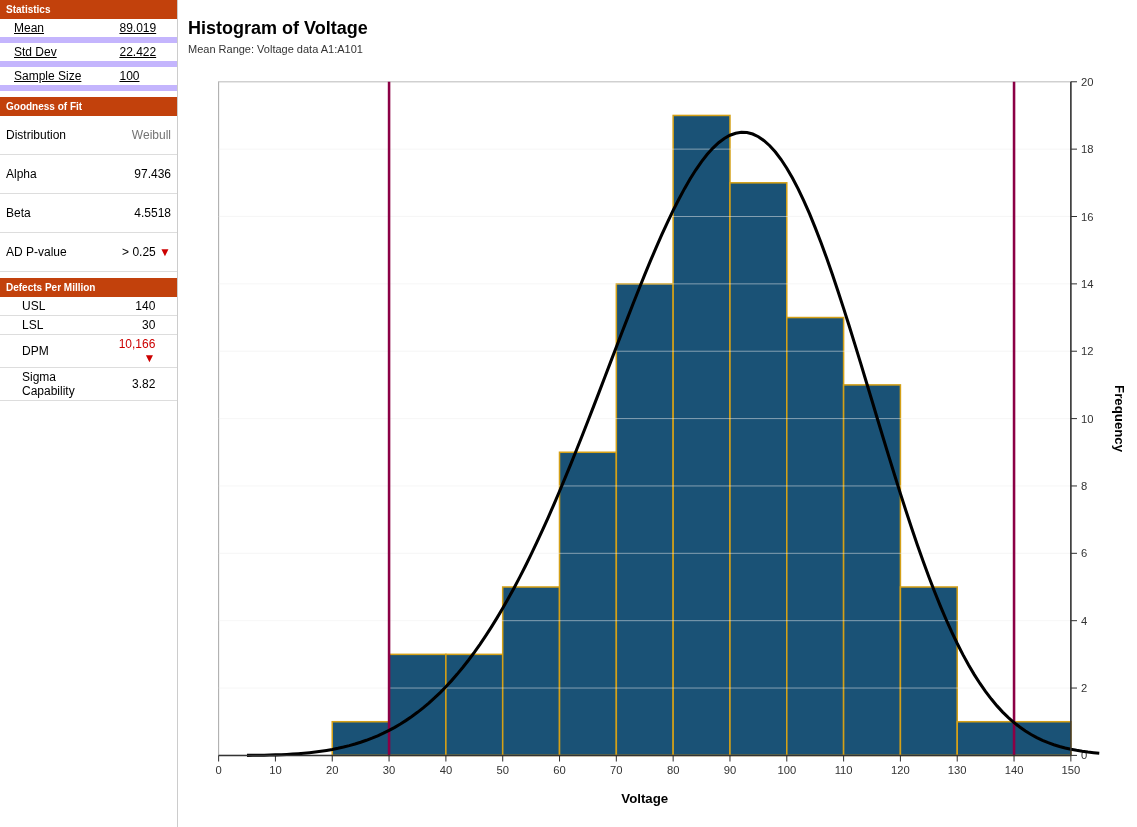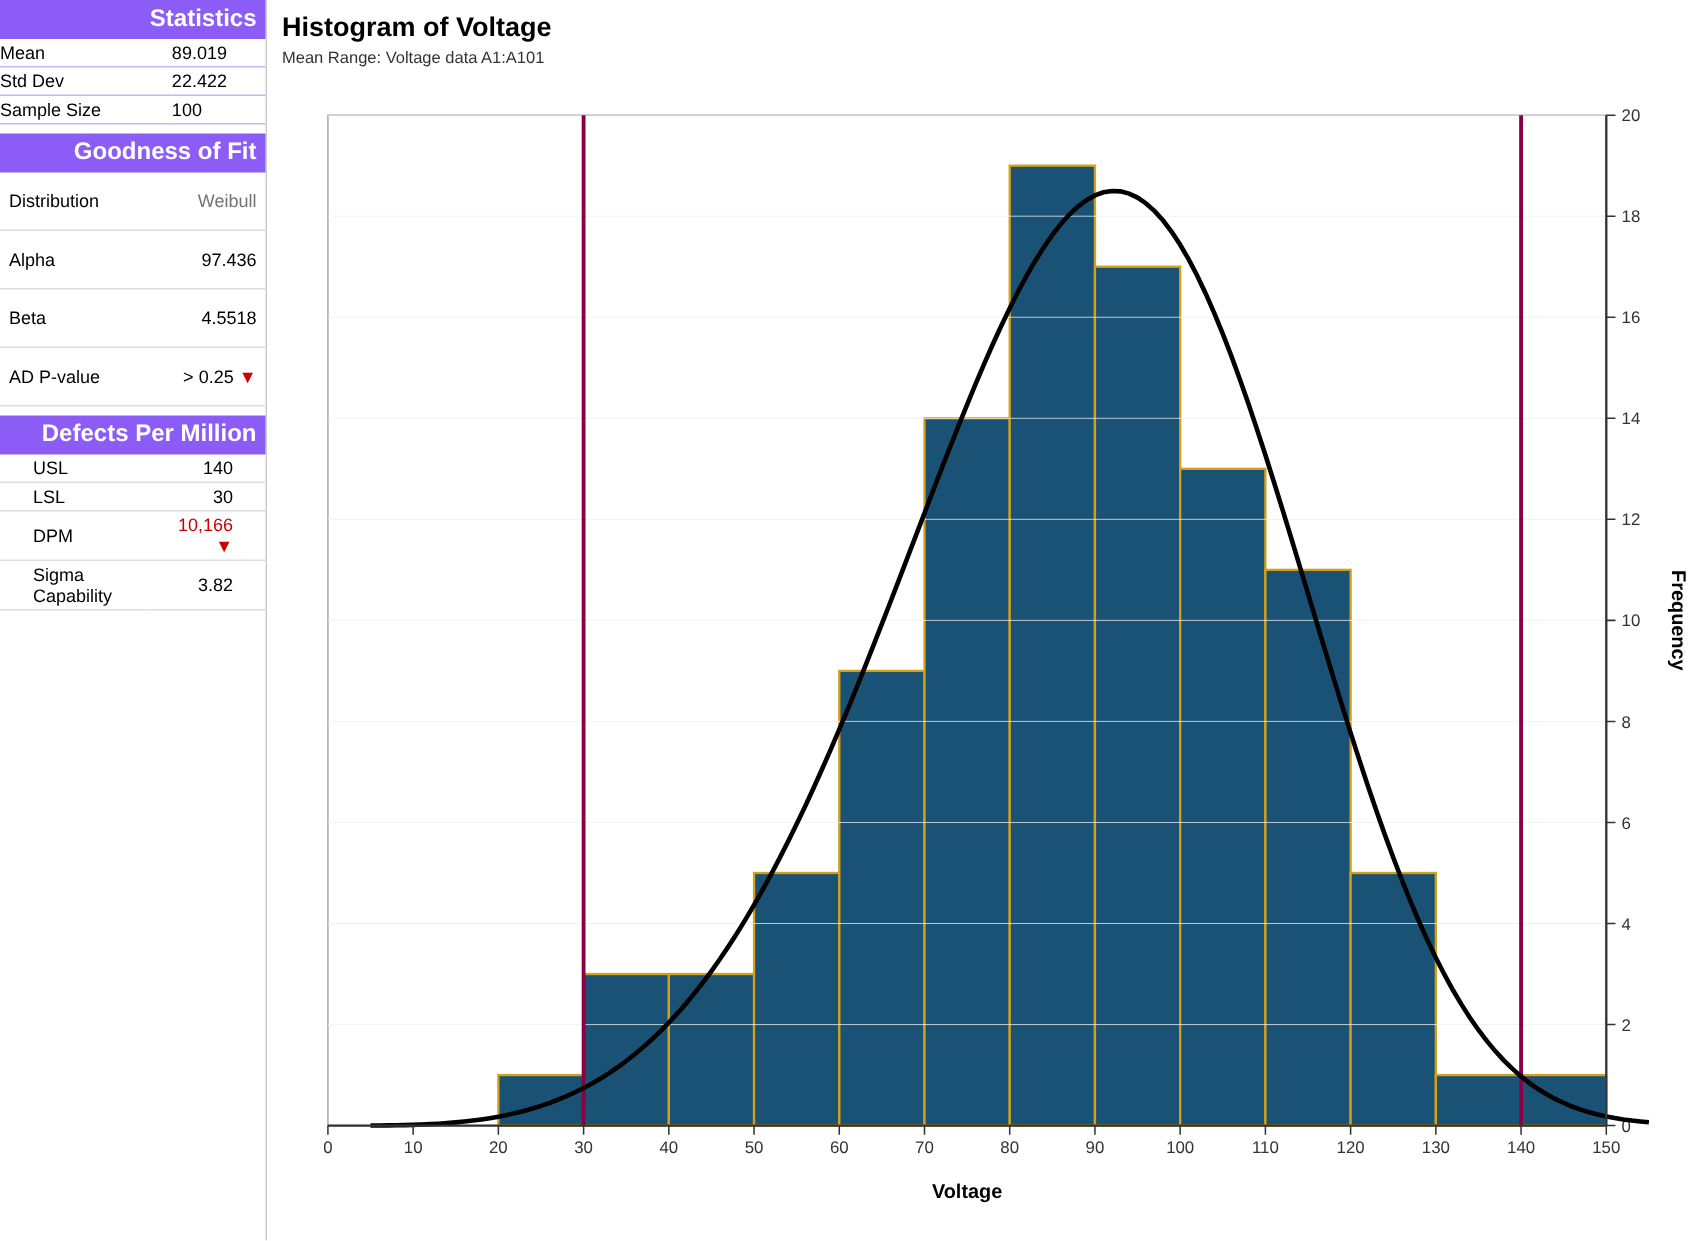--- a/index.html
+++ b/index.html
@@ -3,40 +3,40 @@
   <meta charset="utf-8">
   <style>
     * { box-sizing: border-box; margin: 0; padding: 0; }
     body { font-family: Arial, sans-serif; font-size: 12px; background: #fff; width: 1137px; height: 827px; overflow: hidden; }
     
     .container { display: flex; width: 1137px; height: 827px; }
     
     
     .sidebar { width: 178px; min-width: 178px; background: #fff; border-right: 1px solid #ccc; padding: 0; }
     
-    .section-header { background: #8b5cf6; color: #fff; text-align: right; padding: 4px 6px; font-weight: bold; font-size: 16px; }
+    .section-header { background: #c2410c; color: #fff; text-align: left; padding: 4px 6px; font-weight: bold; font-size: 10px; }
     
     .stats-table { width: 100%; border-collapse: collapse; }
-    .stats-table td { padding: 2px 0; border-bottom: 1px solid #c4b5fd; font-size: 12px; }
+    .stats-table td { padding: 2px 14px; border-bottom: 6px solid #c4b5fd; font-size: 12px; text-decoration: underline; }
     .stats-table td:last-child { text-align: left; }
     
     .section-block { margin-bottom: 6px; }
     
     .gof-table { width: 100%; border-collapse: collapse; }
     .gof-table td { padding: 12px 6px; border-bottom: 1px solid #ddd; font-size: 12px; }
     .gof-table td:last-child { text-align: right; color: #000; }
     
     .dpm-table { width: 100%; border-collapse: collapse; }
     .dpm-table td { padding: 2px 22px; border-bottom: 1px solid #ddd; font-size: 12px; }
     .dpm-table td:last-child { text-align: right; }
     
     
     .chart-area { flex: 1; display: flex; flex-direction: column; padding: 8px 10px 10px 10px; }
     
-    .chart-title { font-size: 18px; font-weight: bold; color: #000; margin-bottom: 4px; }
+    .chart-title { font-size: 18px; font-weight: bold; color: #000; margin-bottom: 4px; margin-top: 10px; }
     .data-range { font-size: 11px; color: #333; margin-bottom: 6px; }
     
     .chart-wrapper { flex: 1; position: relative; }
     
     svg.chart-svg { width: 100%; height: 100%; }
   </style>
 </head>
 <body>
 
 <div class="container">

